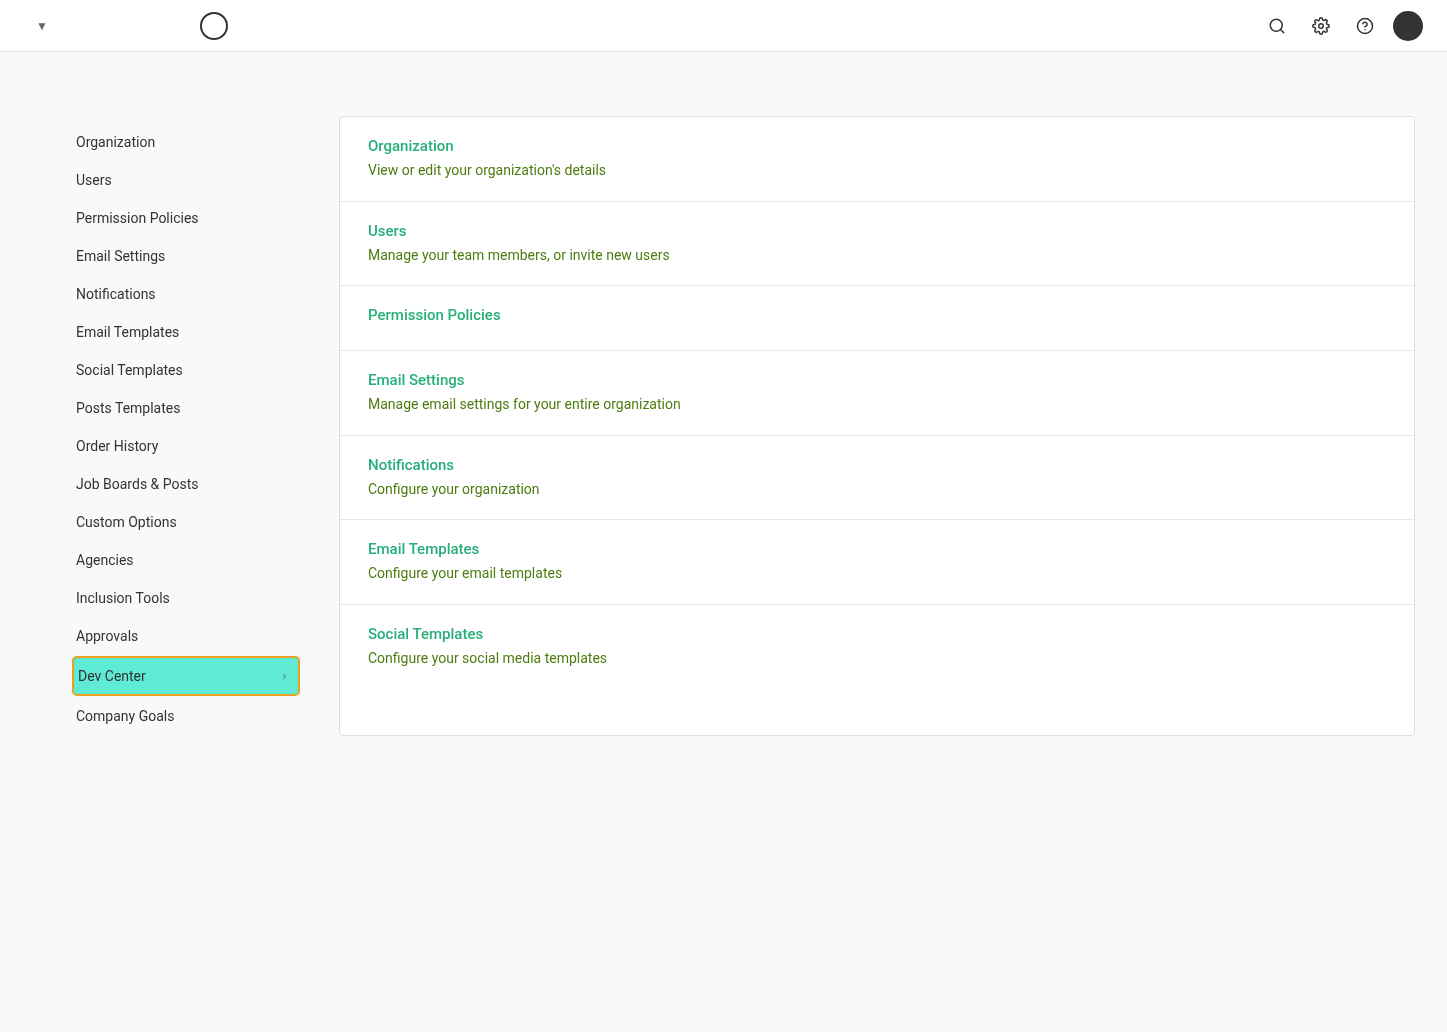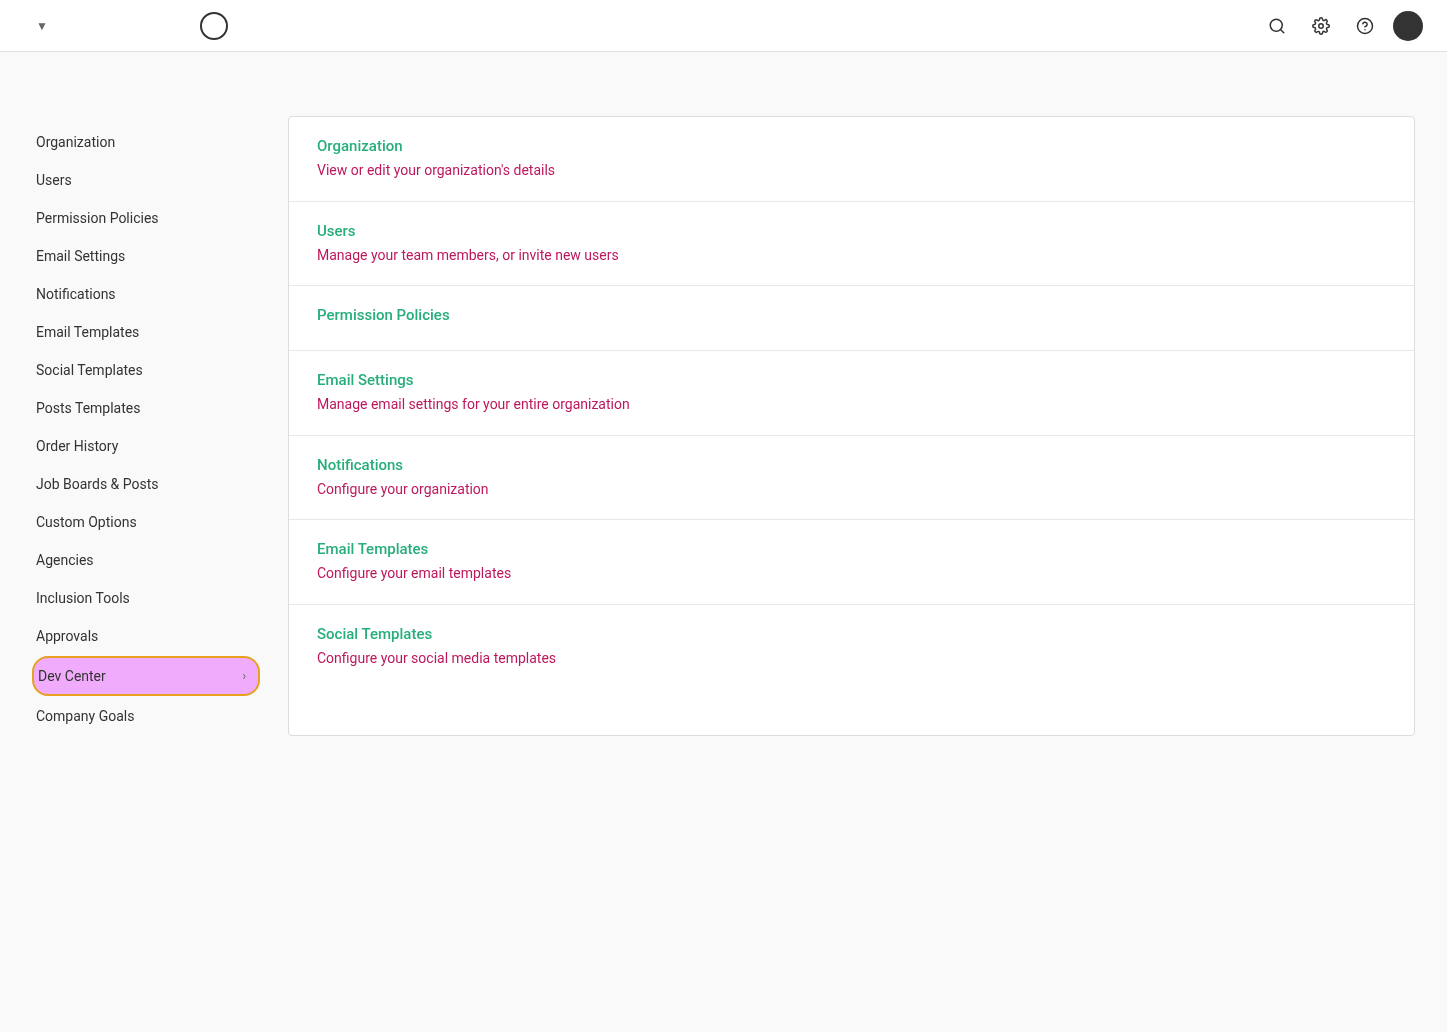--- a/index.html
+++ b/index.html
@@ -28,45 +28,45 @@
     .avatar {
       width: 30px; height: 30px; border-radius: 50%; background: #333;
       display: flex; align-items: center; justify-content: center; color: #fff; font-size: 11px; font-weight: 600; cursor: pointer;
     }
 
     
     .page-content { padding: 32px 32px 32px 32px; max-width: 1447px; }
     .page-title { font-size: 36px; font-weight: 700; color: #1a1a1a; margin-bottom: 32px; }
 
     
-    .main-layout { display: flex; gap: 4px; }
+    .main-layout { display: flex; gap: 15px; margin-left: 40px; }
 
     
     .sidebar { width: 228px; flex-shrink: 0; padding-top: 8px; }
     .sidebar-item {
       display: flex; align-items: center; justify-content: space-between;
       padding: 10px 12px 10px 4px; cursor: pointer; color: #333; font-size: 14px;
       border-radius: 4px; margin-bottom: 2px;
     }
     .sidebar-item.active {
-      border: 2px solid #e8a020; border-radius: 16px; background: #f0abfc;
+      border: 2px solid #e8a020; border-radius: 5px; background: #5eead4;
     }
     .sidebar-item .chevron { color: #666; font-size: 12px; }
 
     
     .content-panel {
       flex: 1; background: #fff; border: 1px solid #ddd; border-radius: 4px;
       padding: 0; margin-left: 24px;
     }
     .content-item {
       padding: 20px 28px; border-bottom: 1px solid #e8e8e8;
     }
     .content-item:last-child { border-bottom: none; }
     .content-item-title { color: #27ae7a; font-size: 15px; font-weight: 500; margin-bottom: 6px; cursor: pointer; }
-    .content-item-desc { color: #be185d; font-size: 14px; line-height: 1.4; }
+    .content-item-desc { color: #4d7c0f; font-size: 14px; line-height: 1.4; }
   </style>
 </head>
 <body>
 
 <nav class="top-nav">
   <div class="nav-brand">
     <span class="nav-brand-gh"></span>
     <span class="nav-brand-recruiting"></span>
     <span class="nav-chevron">▼</span>
   </div>

